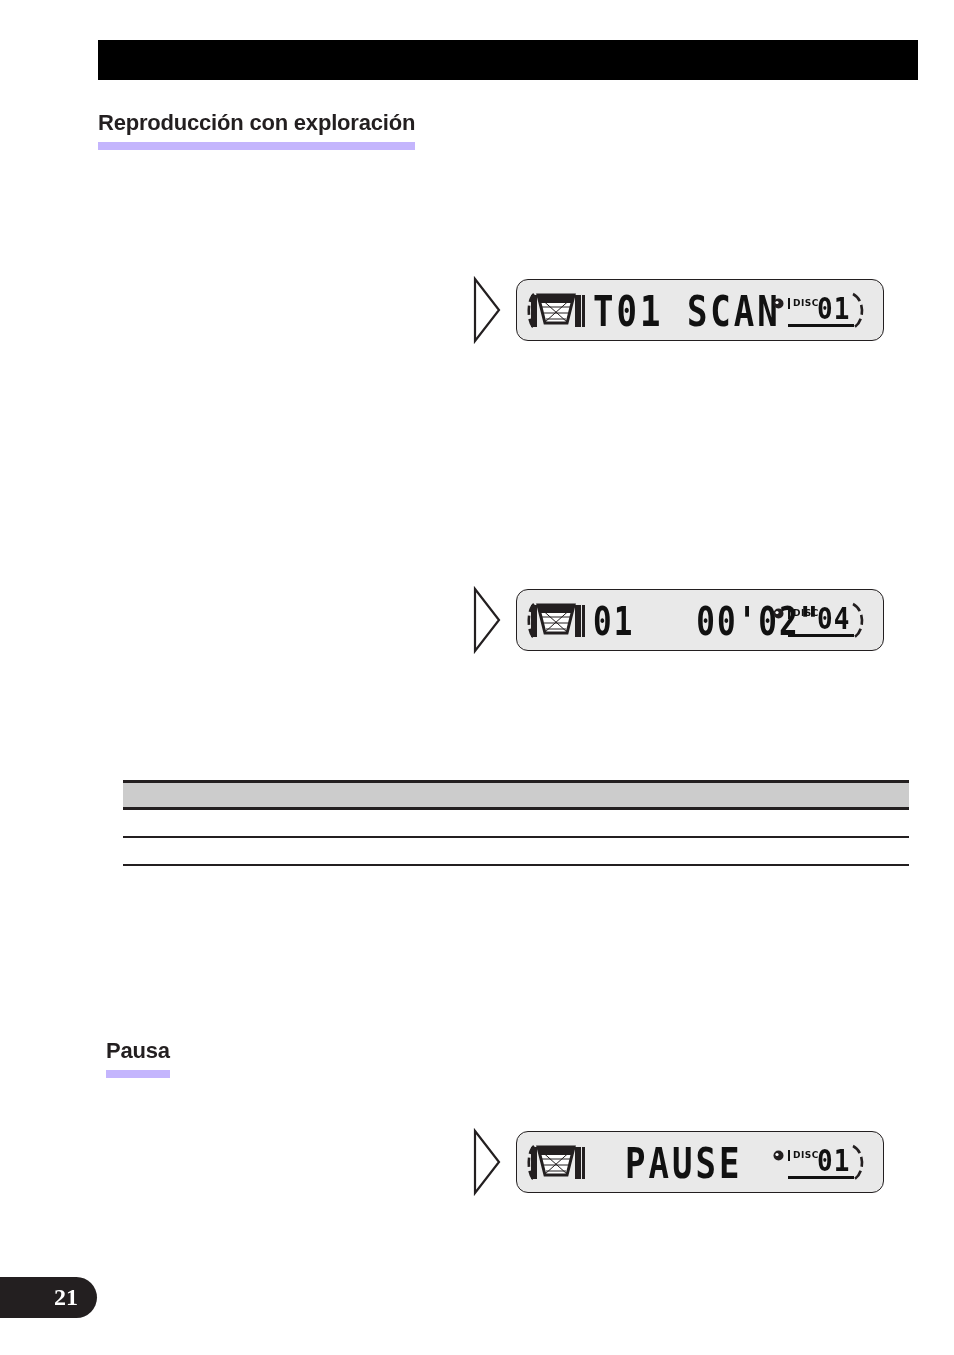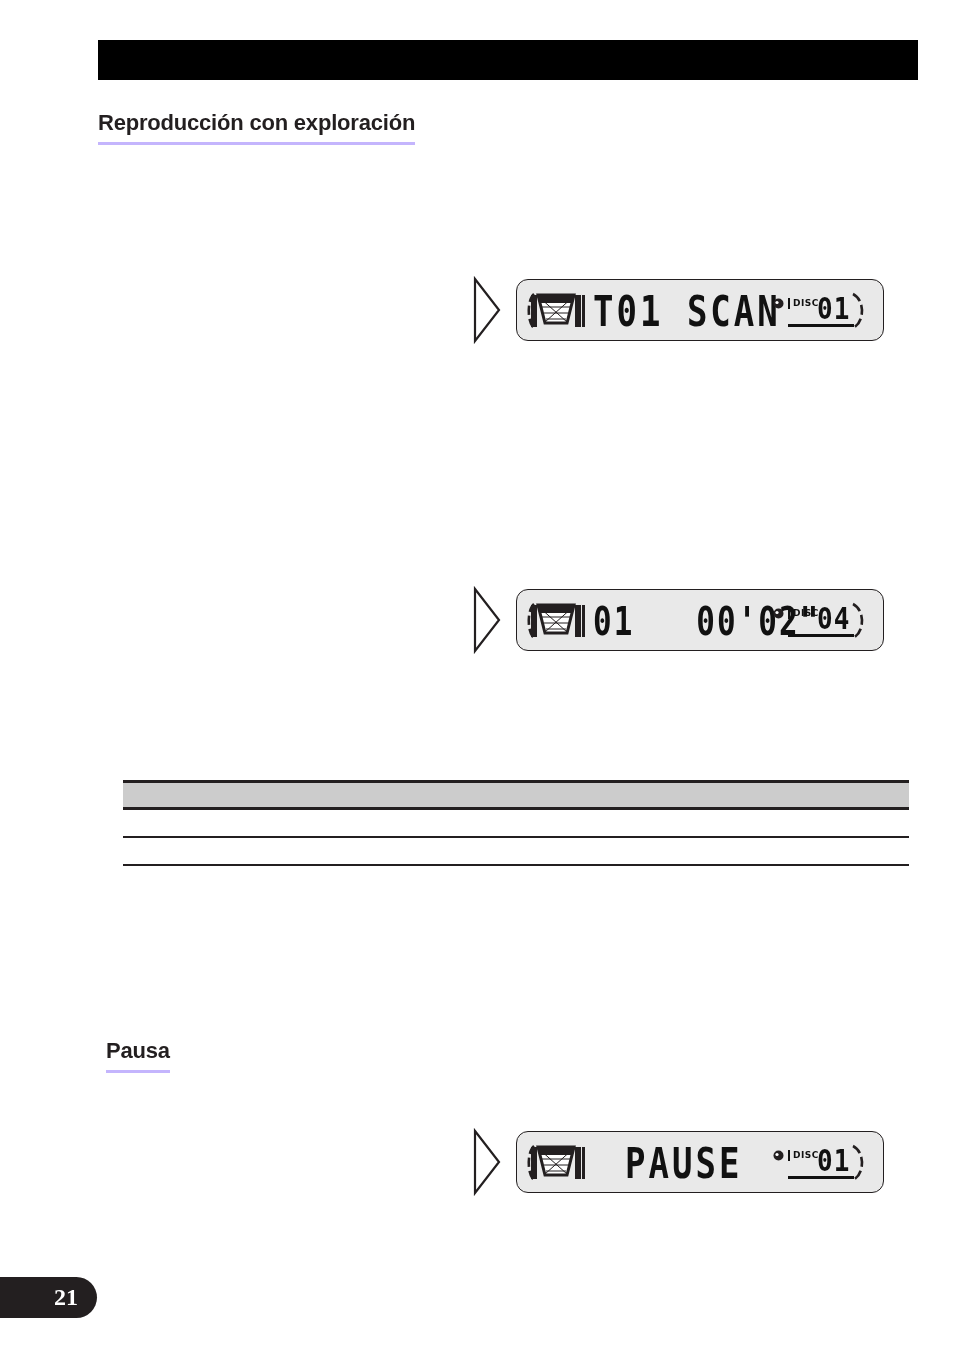--- a/index.html
+++ b/index.html
@@ -42,21 +42,21 @@
   }
 
   
   .section-heading {
     position: absolute;
     font-size: 22px;
     font-weight: bold;
     color: #231f20;
     letter-spacing: -0.2px;
     padding-bottom: 6px;
-    border-bottom: 3px solid #c4b5fd;
+    border-bottom: 8px solid #c4b5fd;
     white-space: nowrap;
   }
   #heading-scan { left: 98px; top: 110px; }
   #heading-pause { left: 106px; top: 1038px; }
 
   
   .lcd-figure {
     position: absolute;
     display: flex;
     align-items: center;

